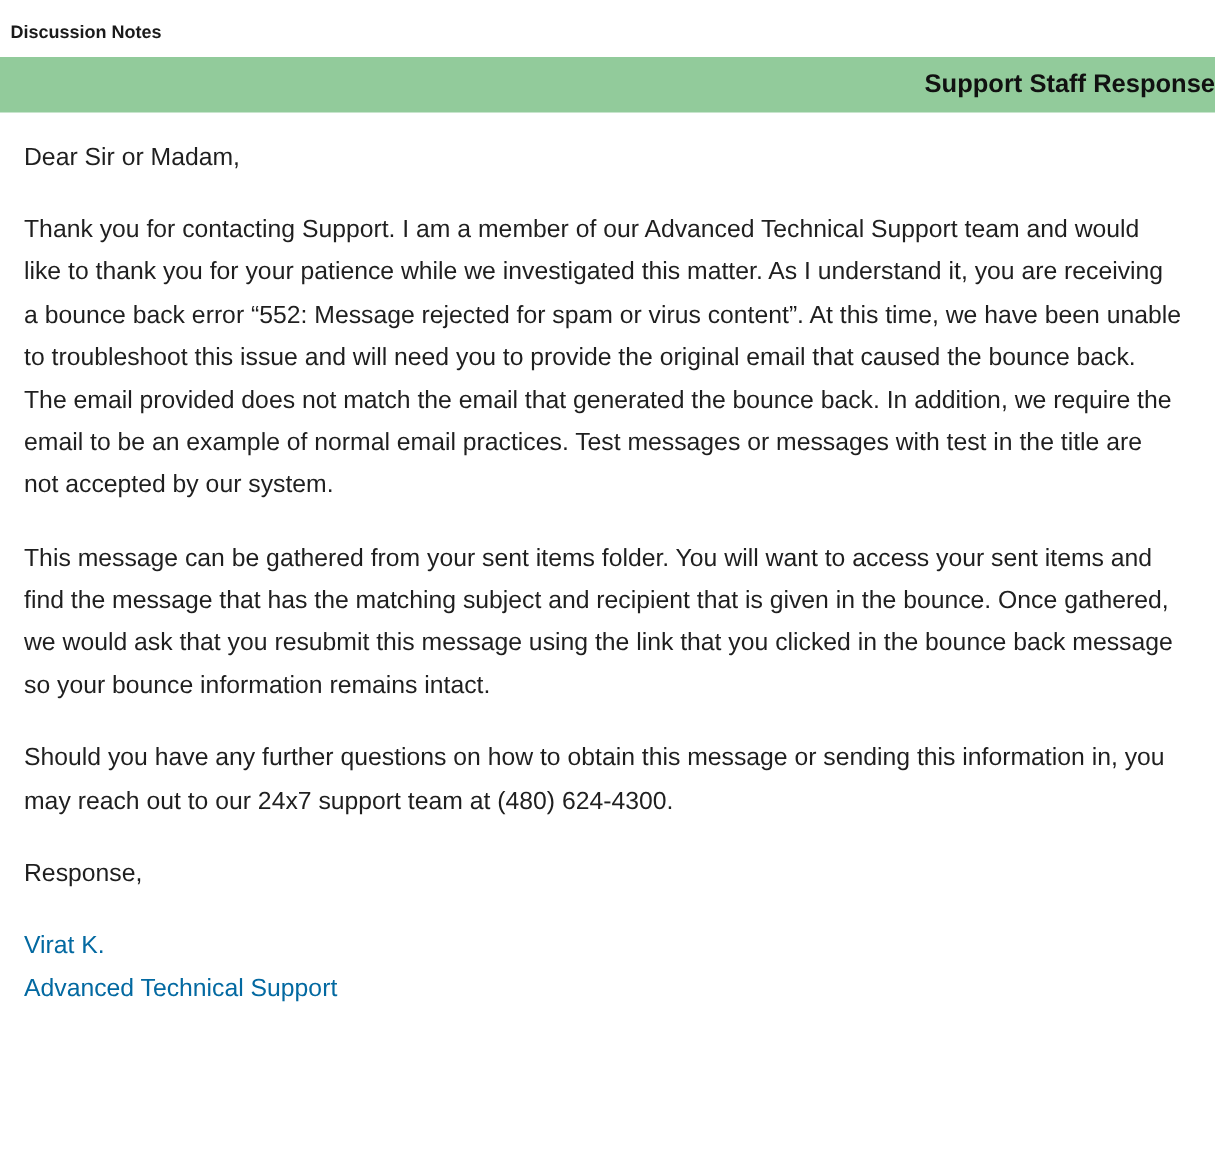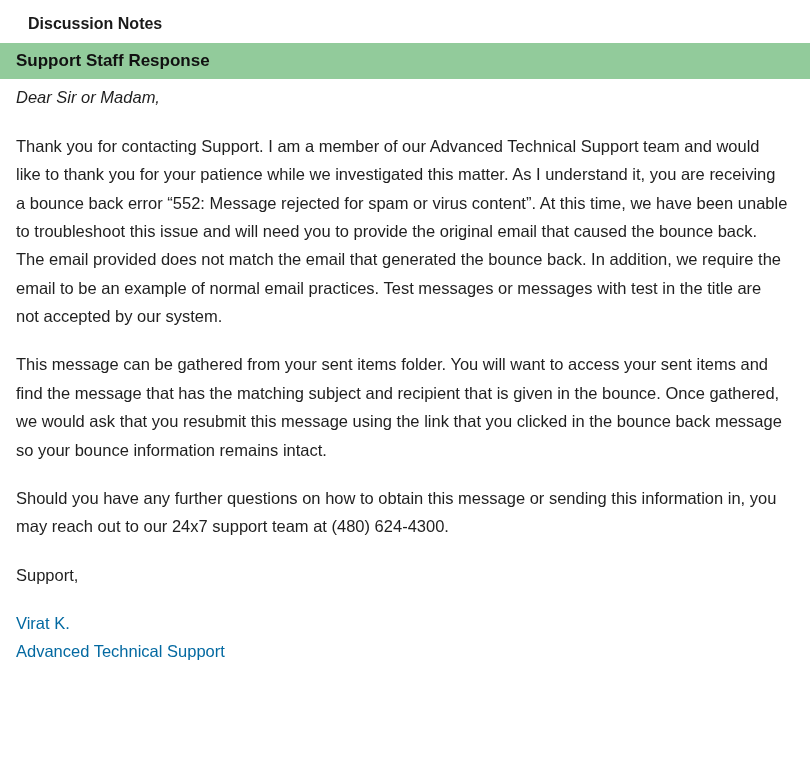--- a/index.html
+++ b/index.html
@@ -13,24 +13,24 @@
     font-family: "Liberation Sans", sans-serif;
     color: #1a1a1a;
     overflow: hidden;
   }
   .page {
     width: 810px;
     padding: 0;
     box-sizing: border-box;
   }
   .section-title {
-    font-size: 16px;
+    font-size: 12px;
     font-weight: bold;
     color: #1a1a1a;
-    padding: 14px 0 10px 28px;
+    padding: 14px 0 10px 7px;
     line-height: 1.2;
   }
   .response-banner {
     background: #92cb9b;
     color: #111111;
     font-size: 17px;
     font-weight: bold;
     padding: 7px 0 8px 16px;
     line-height: 1.25;
   }
@@ -43,58 +43,57 @@
     margin: 0;
     color: #1f1f1f;
   }
   .gap {
     height: 20px;
   }
   .gap-small {
     height: 20px;
   }
   p.salutation {
-    padding-top: 4px;
-    font-style: italic;
+    padding-top: 16px;
   }
   .signature-line {
     font-size: 16.5px;
     line-height: 1.72;
     margin: 0;
     color: #0369a1;
   }
 </style>
 </head>
 <body>
 
 <div class="page">
 
   <div class="section-title">Discussion Notes</div>
 
-  <div class="response-banner" style="background: rgb(146, 203, 155);">Support Staff Response</div>
+  <div class="response-banner" style="background: rgb(146, 203, 155); text-align: right;">Support Staff Response</div>
 
   <div class="body-area">
 
     <p class="para salutation">Dear Sir or Madam,</p>
 
     <div class="gap"></div>
 
     <p class="para">Thank you for contacting Support. I am a member of our Advanced Technical Support team and would like to thank you for your patience while we investigated this matter. As I understand it, you are receiving a bounce back error “552: Message rejected for spam or virus content”. At this time, we have been unable to troubleshoot this issue and will need you to provide the original email that caused the bounce back. The email provided does not match the email that generated the bounce back. In addition, we require the email to be an example of normal email practices. Test messages or messages with test in the title are not accepted by our system.</p>
 
     <div class="gap-small"></div>
 
     <p class="para">This message can be gathered from your sent items folder. You will want to access your sent items and find the message that has the matching subject and recipient that is given in the bounce. Once gathered, we would ask that you resubmit this message using the link that you clicked in the bounce back message so your bounce information remains intact.</p>
 
     <div class="gap-small"></div>
 
     <p class="para">Should you have any further questions on how to obtain this message or sending this information in, you may reach out to our 24x7 support team at (480) 624-4300.</p>
 
     <div class="gap-small"></div>
 
-    <p class="para">Support,</p>
+    <p class="para">Response,</p>
 
     <div class="gap-small"></div>
 
     <p class="signature-line">Virat K.</p>
 
     <p class="signature-line">Advanced Technical Support</p>
 
   </div>
 </div>
 

